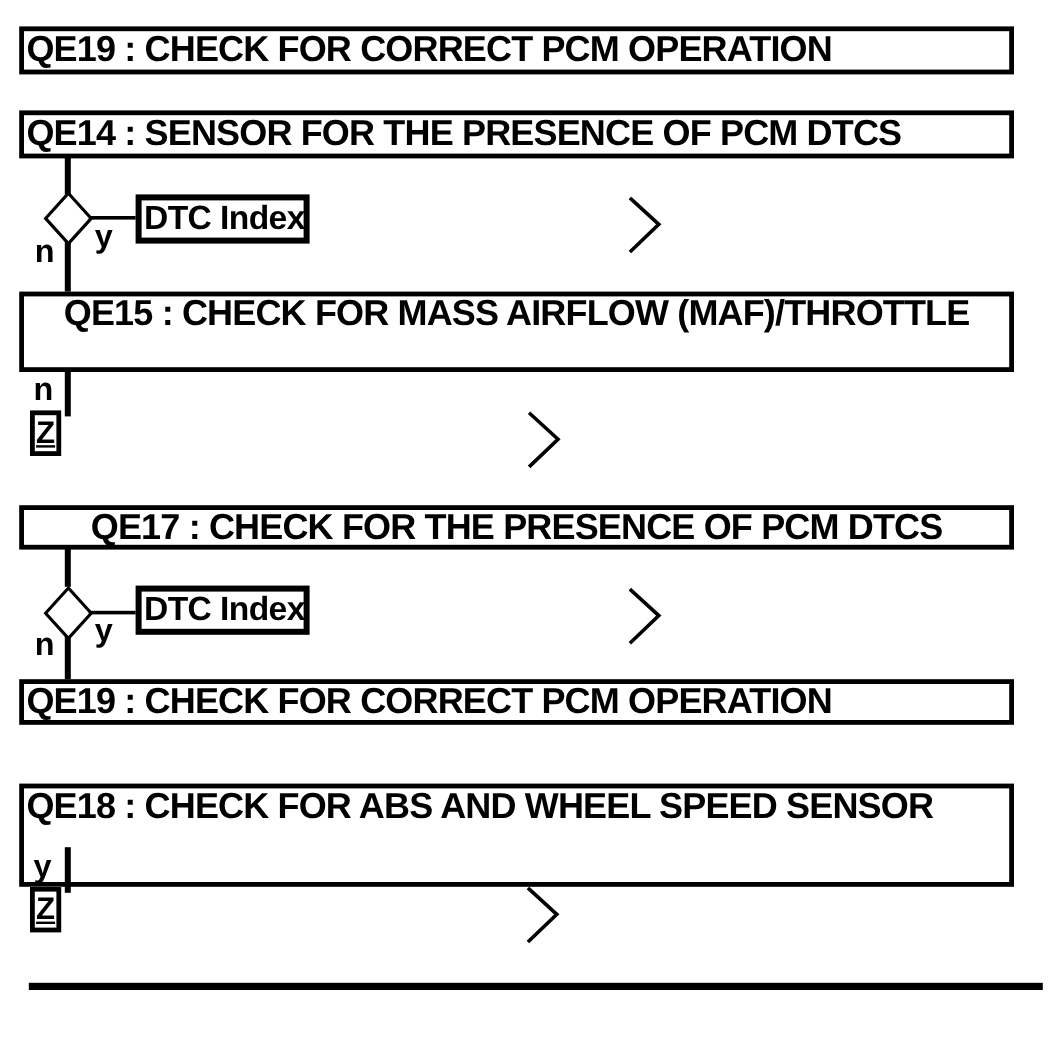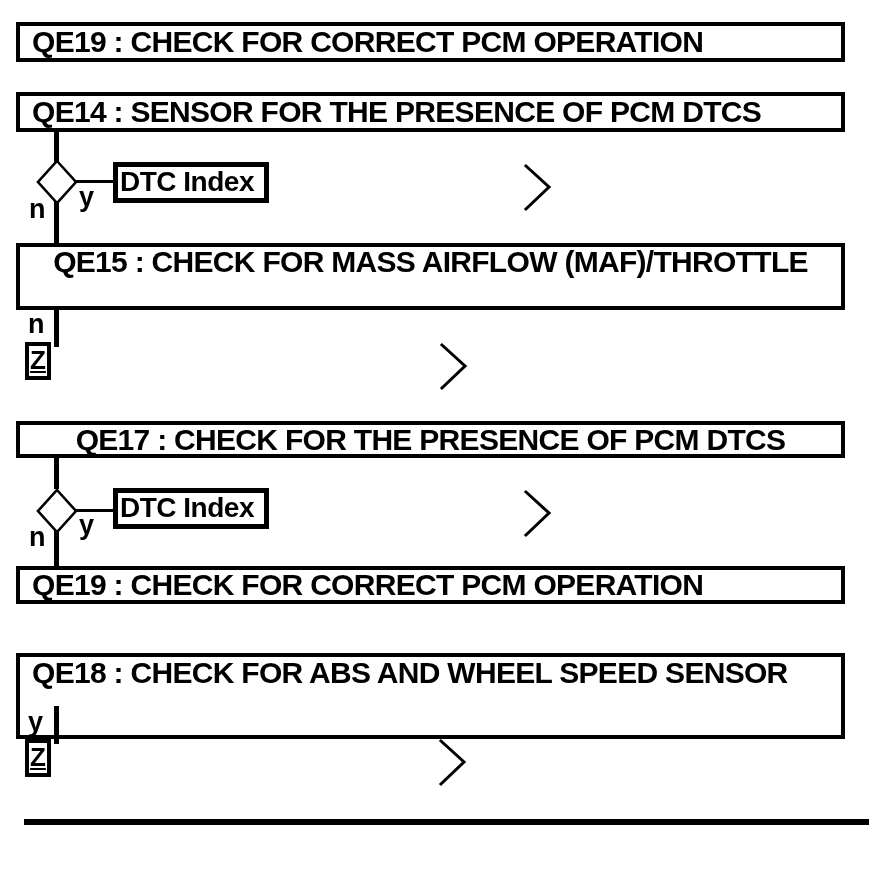--- a/index.html
+++ b/index.html
@@ -7,27 +7,27 @@
   .stage {
     position:relative; width:880px; height:870px;
     background:#ffffff; color:#000;
     font-family:"Liberation Sans", sans-serif;
     overflow:hidden;
   }
   .tbox {
     position:absolute; left:16px; width:829px;
     border:4px solid #000; background:#fff;
     font-weight:bold; font-size:30px; letter-spacing:-0.7px;
-    padding:0 12px; white-space:nowrap;
+    padding:0 2px; white-space:nowrap;
   }
   .lh32 { line-height:32px; }
   .lh30 { line-height:30px; }
   .lh29 { line-height:29px;text-align:center; }
   .linkbox {
-    position:absolute; width:156px; height:41px;
+    position:absolute; width:145px; height:41px;
     border:5px solid #000; background:#fff;
     font-weight:bold; font-size:28px; line-height:30px;
     letter-spacing:-0.5px; padding:0 2px; white-space:nowrap;
   }
   .zbox {
     position:absolute; width:26px; height:38px;
     border:4px solid #000; background:#fff;
     font-weight:bold; font-size:26px; line-height:29px;
     text-align:center;
   }

